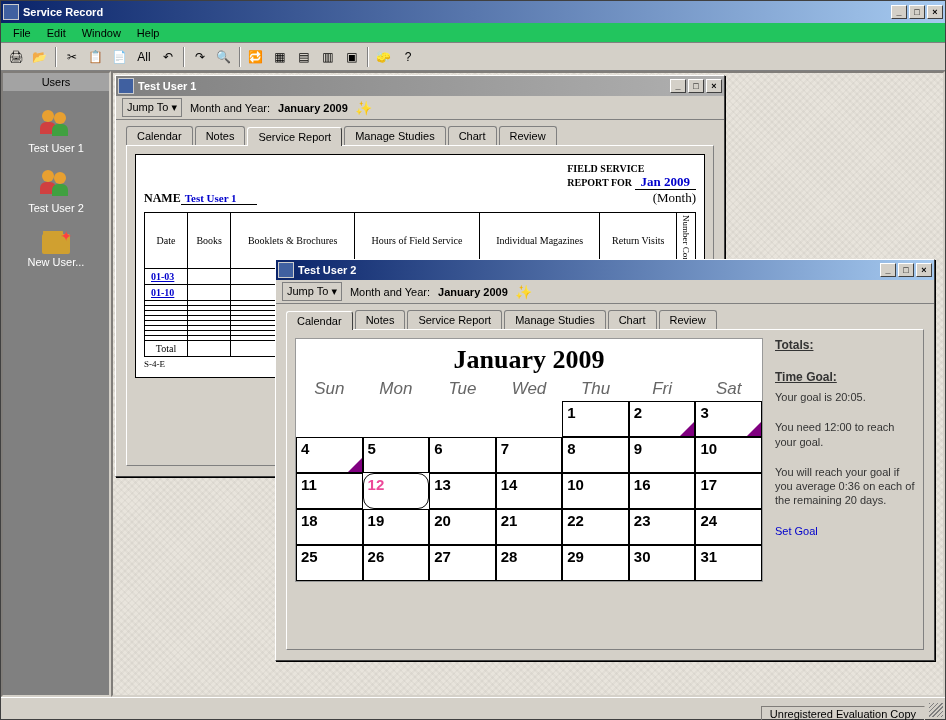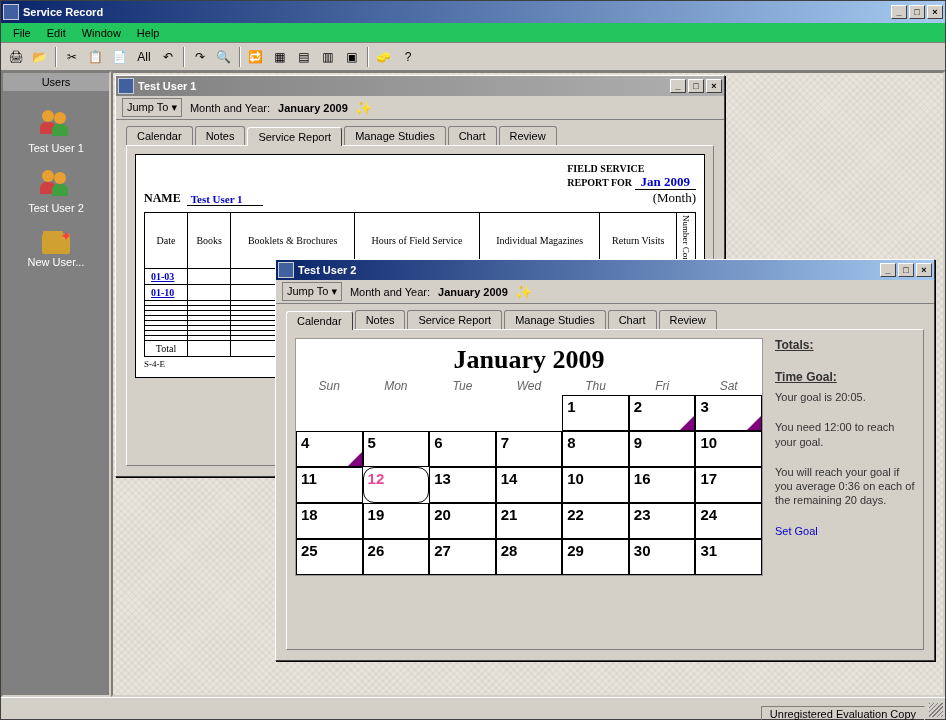--- a/index.html
+++ b/index.html
@@ -58,40 +58,40 @@
 
 
 .tabs { display: flex; padding: 6px 10px 0 10px; align-items: flex-end; }
 .tab { padding: 3px 10px; border: 1px solid #808080; border-bottom: none; background: #d4d0c8; margin-right: 2px; cursor: pointer; border-radius: 3px 3px 0 0; position: relative; }
 .tab.active { background: #d4d0c8; border-color: #fff #404040 #d4d0c8 #fff; z-index: 2; top: 1px; }
 .tab-content { flex: 1; margin: 0 10px 10px 10px; border: 1px solid #808080; border-top-color: #fff; border-left-color: #fff; background: #d4d0c8; padding: 8px; overflow: hidden; position: relative; }
 
 
 .report-paper { background: white; border: 1px solid #000; padding: 8px; font-family: "Times New Roman", serif; }
 .report-header { display: flex; justify-content: space-between; align-items: flex-end; margin-bottom: 6px; }
-.report-header .name-cell { display: flex; align-items: flex-end; gap: 6px; }
+.report-header .name-cell { display: flex; align-items: center; gap: 0; }
 .report-header .name-label { font-weight: bold; font-size: 12px; }
 .report-header .name-val { color: #0000cc; font-weight: bold; border-bottom: 1px solid #000; padding: 0 20px 0 4px; }
 .report-header .fsr { text-align: left; font-size: 10px; font-weight: bold; }
 .report-header .fsr .month-val { color: #0000cc; font-weight: bold; border-bottom: 1px solid #000; font-size: 13px; padding: 0 6px; }
 .report-header .fsr .sub { font-weight: normal; font-size: 13px; text-align: right; }
 
 .report-table { width: 100%; border-collapse: collapse; }
 .report-table th, .report-table td { border: 1px solid #000; font-size: 10px; padding: 2px 4px; text-align: center; }
 .report-table th { font-weight: normal; }
 .report-table .data { color: #0000cc; font-weight: bold; text-align: left; padding-left: 6px; text-decoration: underline; }
 .report-table .vert { writing-mode: vertical-rl; font-size: 9px; padding: 2px; }
 .report-footer { display: flex; justify-content: space-between; font-size: 9px; margin-top: 2px; }
 
 
 .calendar-wrap { display: flex; gap: 12px; }
 .calendar-main { flex: 1; background: white; border: 1px solid #999; }
 .cal-title { text-align: center; font-size: 26px; font-weight: bold; padding: 6px 0 2px 0; font-family: Tahoma; }
 .cal-dow { display: grid; grid-template-columns: repeat(7, 1fr); }
-.cal-dow div { text-align: center; font-style: italic; color: #666; font-size: 12px; padding: 2px; }
+.cal-dow div { text-align: center; font-style: italic; color: #666; font-size: 17px; padding: 2px; }
 .cal-grid { display: grid; grid-template-columns: repeat(7, 1fr); }
 .cal-cell { border: 1px solid #000; height: 36px; padding: 2px 4px; font-size: 15px; font-weight: bold; position: relative; }
 .cal-cell.empty { border-top: none; border-left: none; }
 .cal-cell.empty:first-child, .cal-cell.empty + .cal-cell.empty { border: none; }
 .cal-cell .marker { position: absolute; bottom: 0; right: 0; width: 0; height: 0; border-left: 14px solid transparent; border-bottom: 14px solid #800080; }
 .cal-cell.red { color: #ec4899; border-radius: 11px; }
 
 .totals-panel { width: 140px; font-size: 11px; color: #333; }
 .totals-panel h4 { font-size: 12px; text-decoration: underline; margin-bottom: 6px; }
 .totals-panel p { margin-bottom: 4px; line-height: 1.3; }

